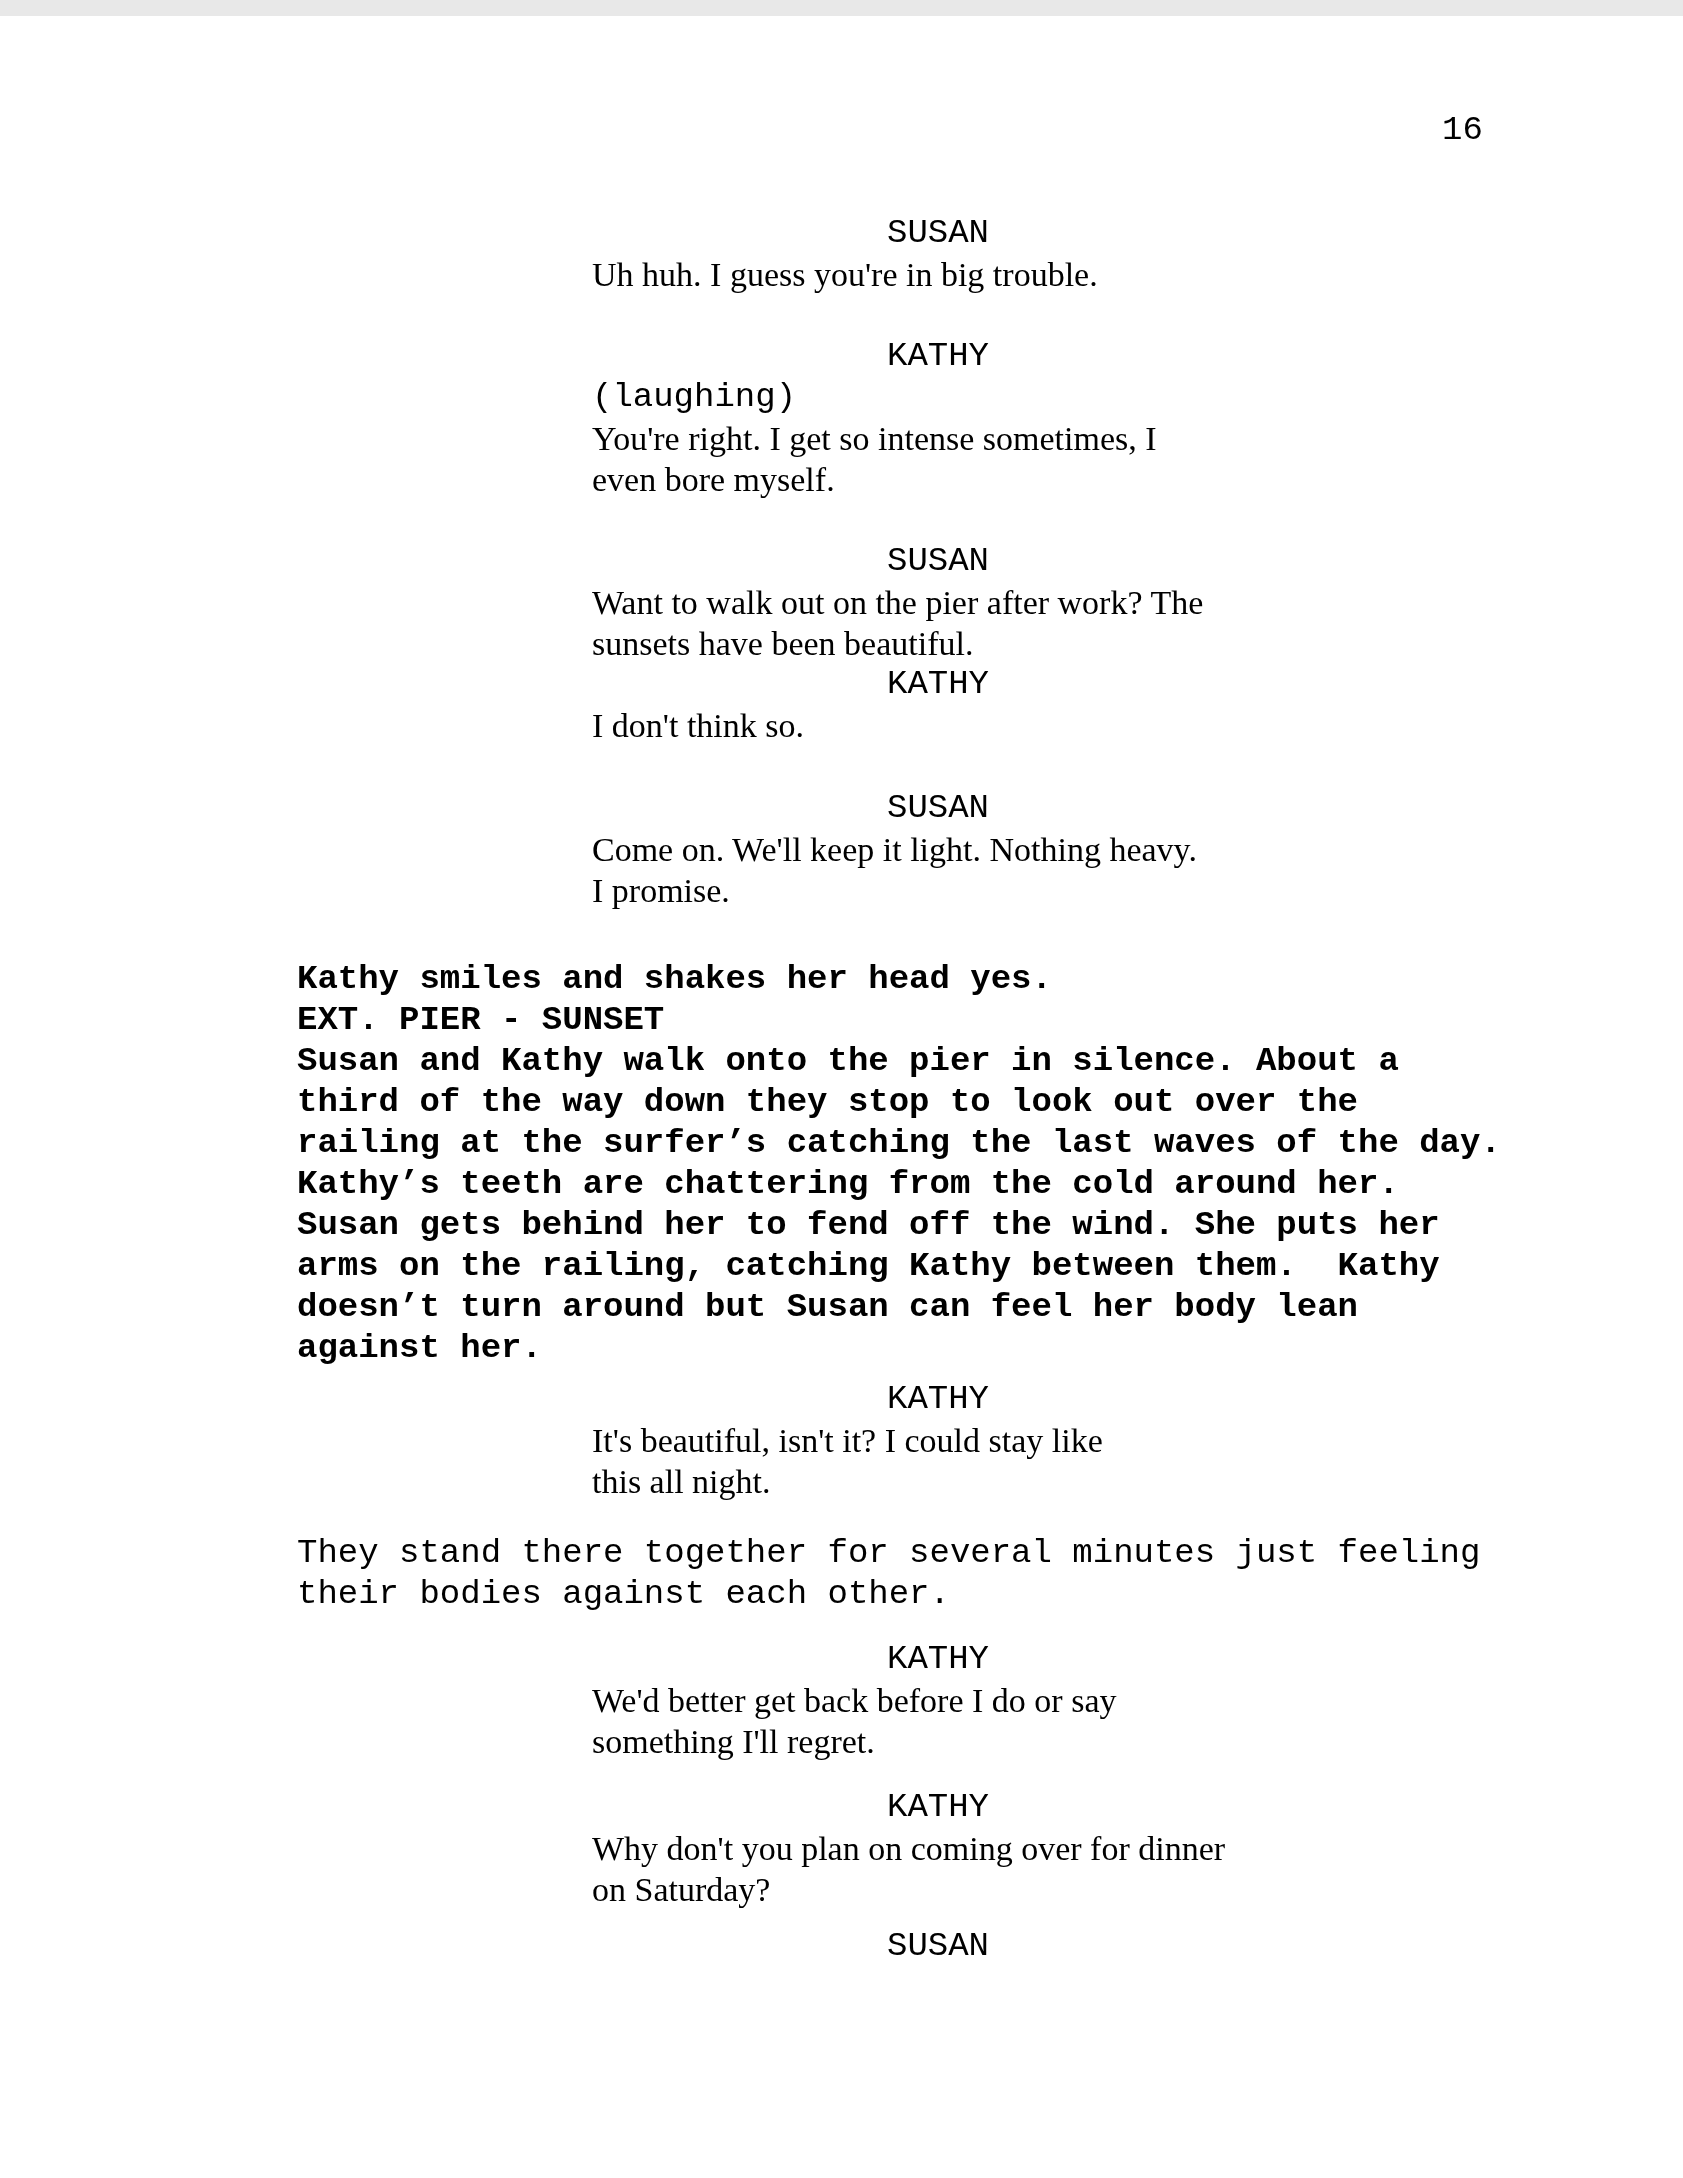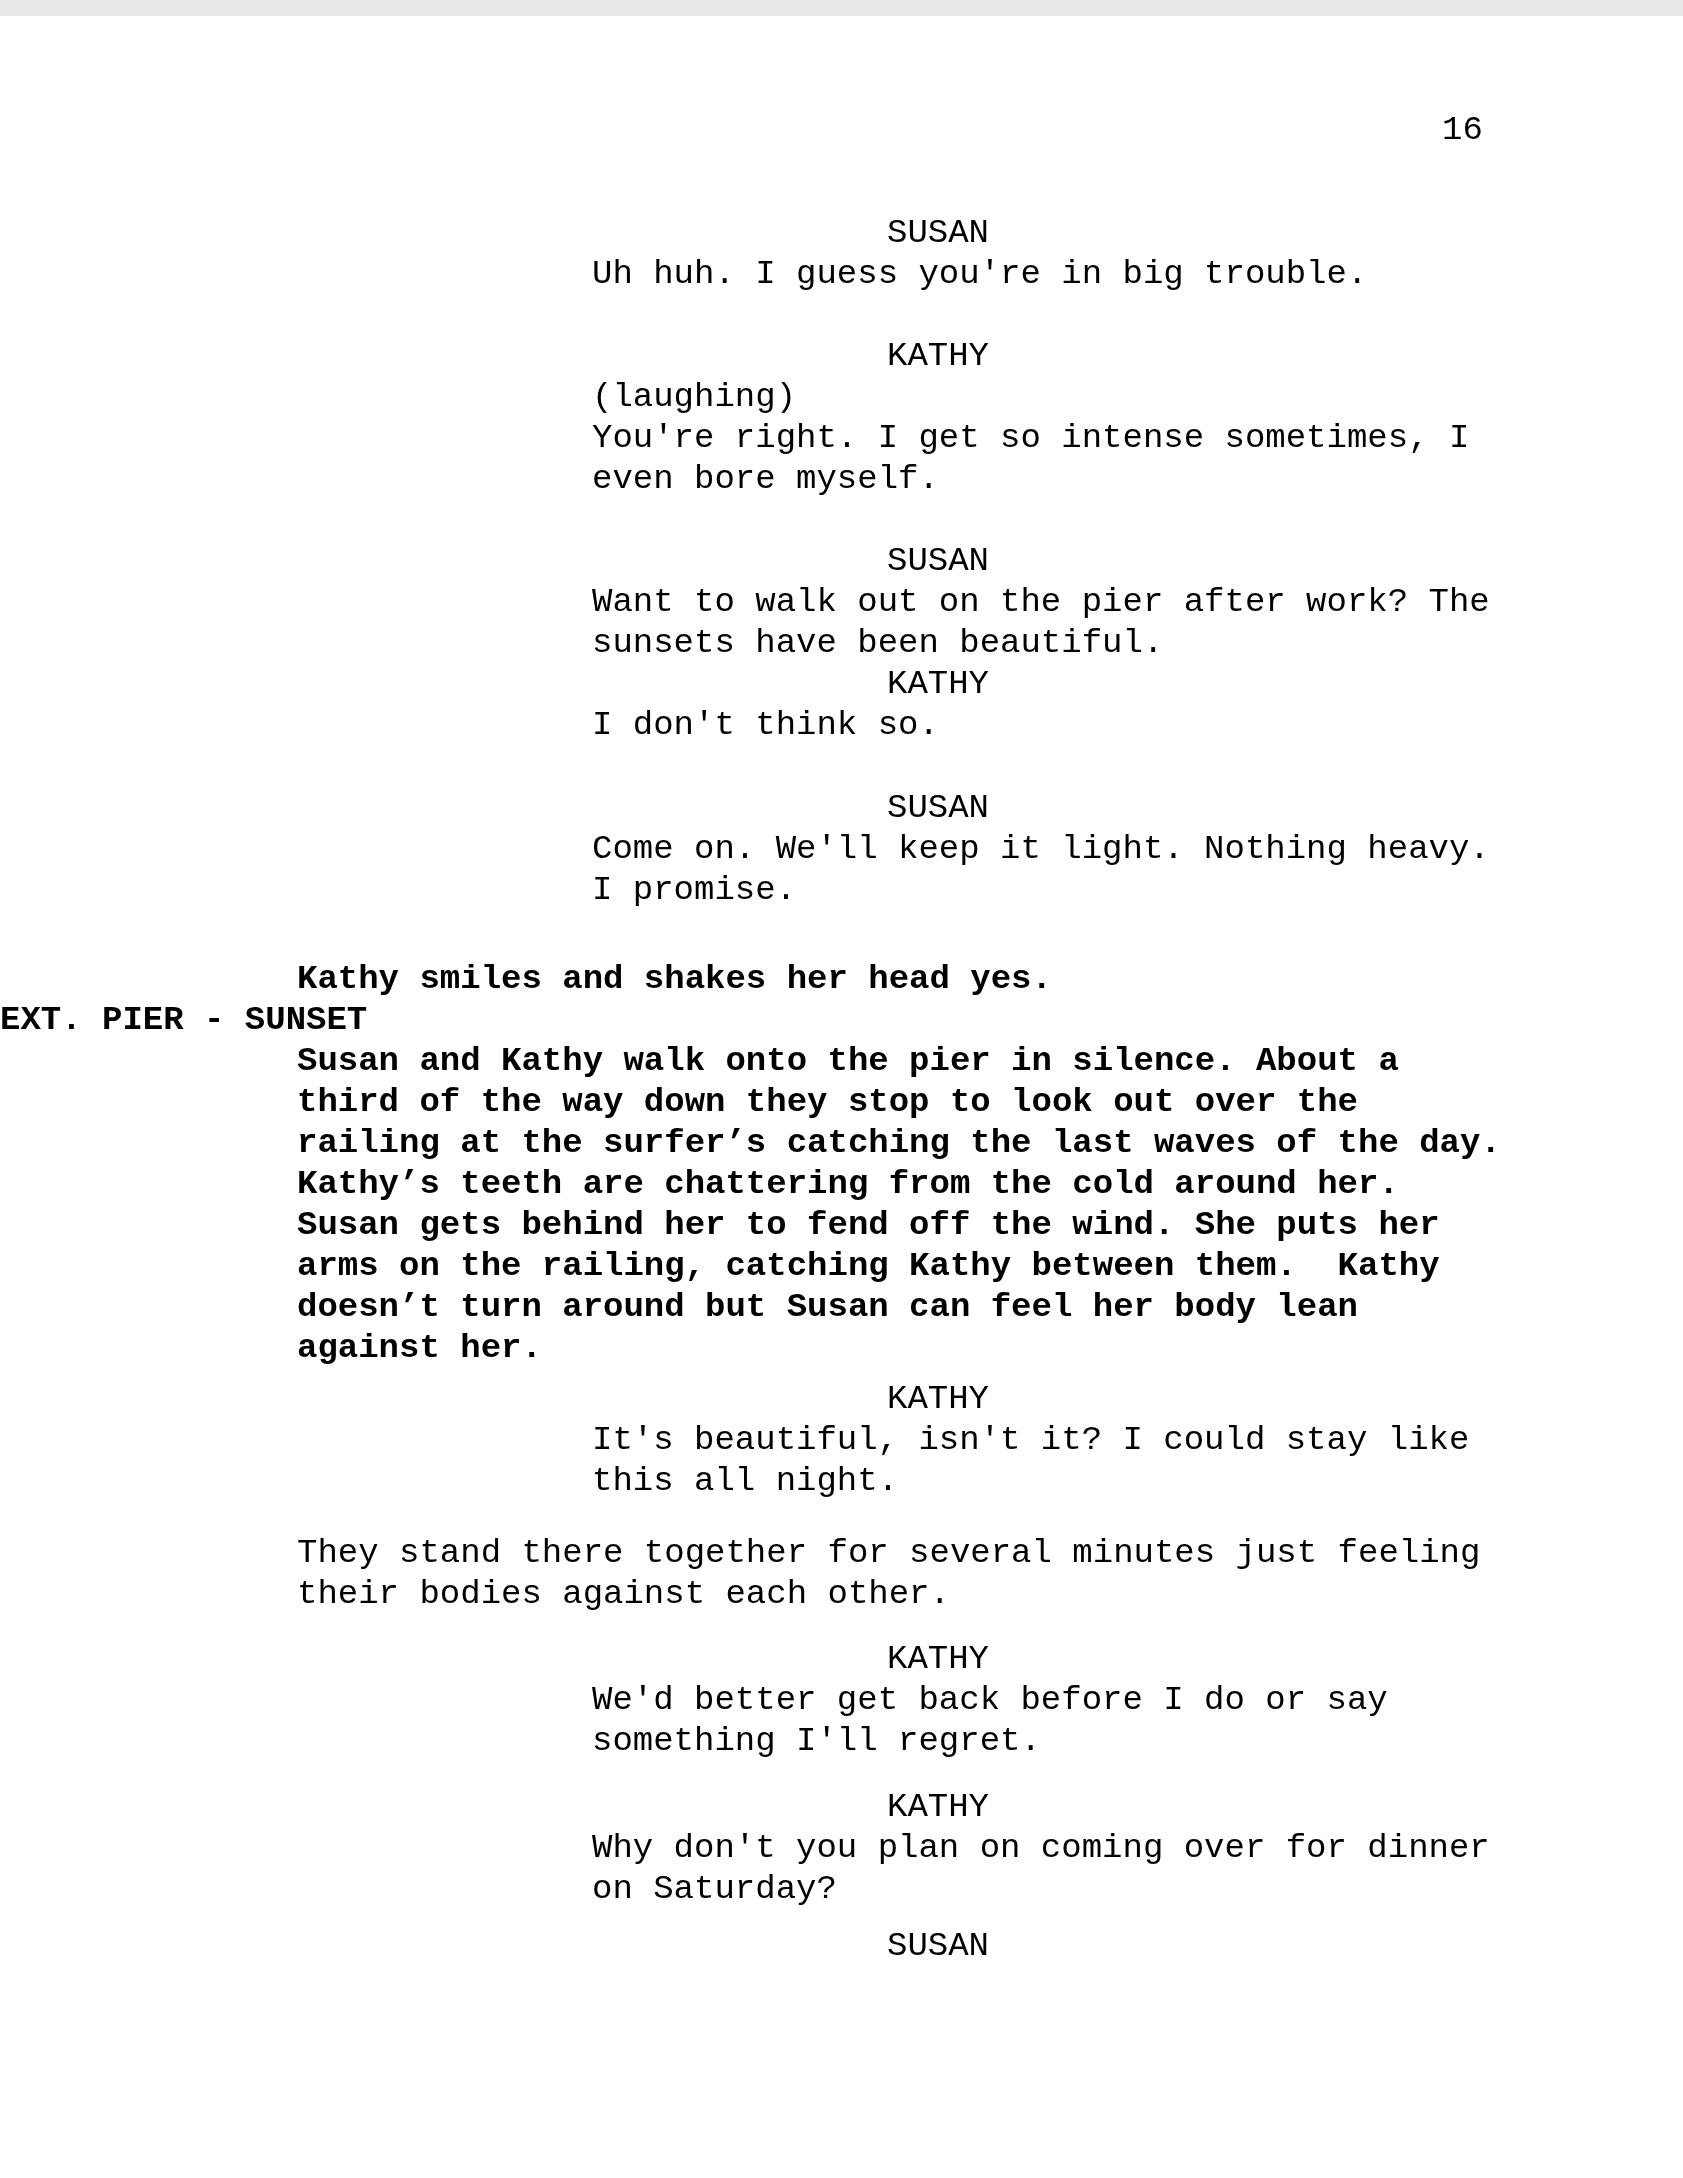--- a/index.html
+++ b/index.html
@@ -28,22 +28,22 @@
   .block {
     position: absolute;
     left: 0;
     right: 12px;
   }
   .line {
     white-space: pre;
     height: 41px;
   }
   .line-action      { padding-left: 297px; }
-  .line-scene       { }
-  .line-dialogue    { padding-left: 592px; }
+  .line-scene       { padding-left: 297px; }
+  .line-dialogue    { padding-left: 592px; font-family: Liberation Serif, serif; }
   .line-parenthetical { padding-left: 592px; }
   .line-character   { padding-left: 887px; }
 </style>
 </head>
 <body>
 
 <div class="page">
   <div class="page-number">16</div>
   <div id="script-body">
       <div class="block" style="top: 197px;">

